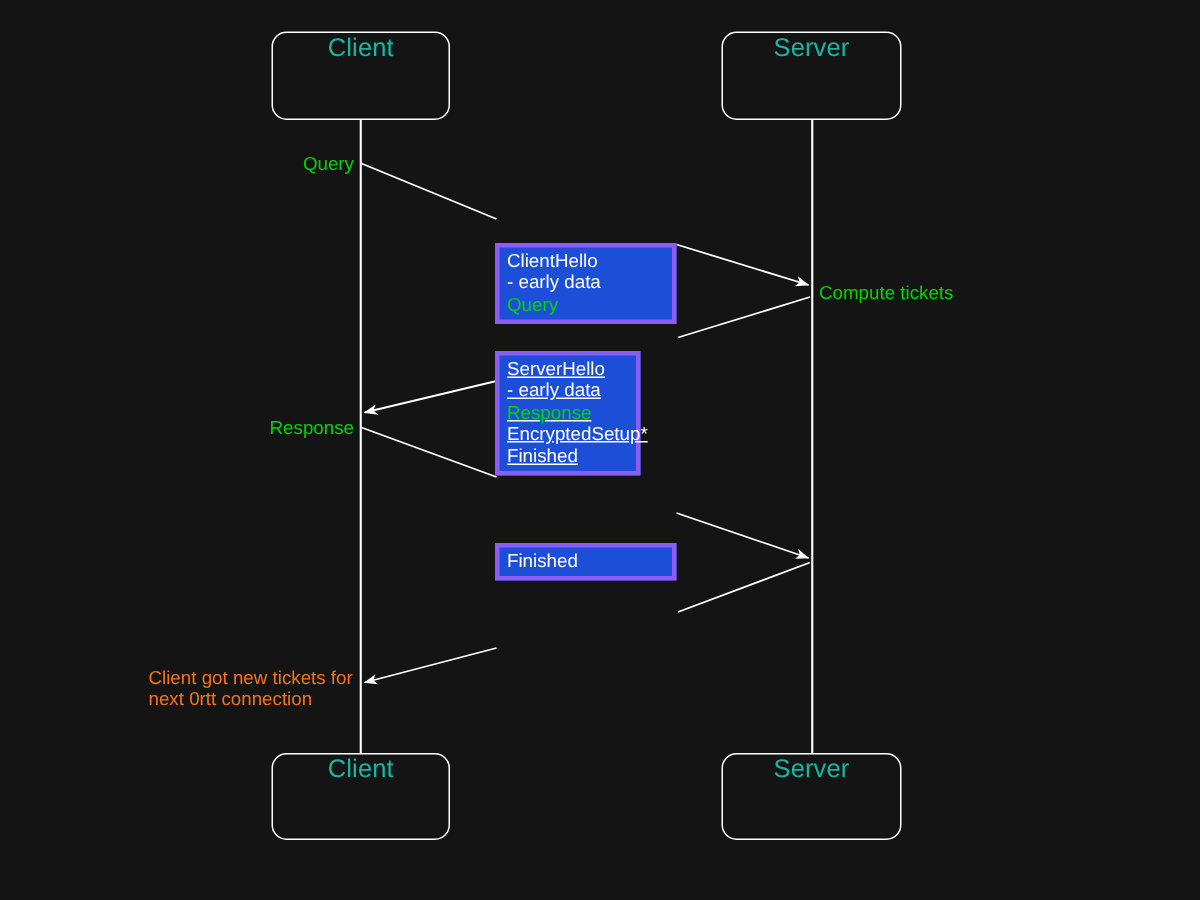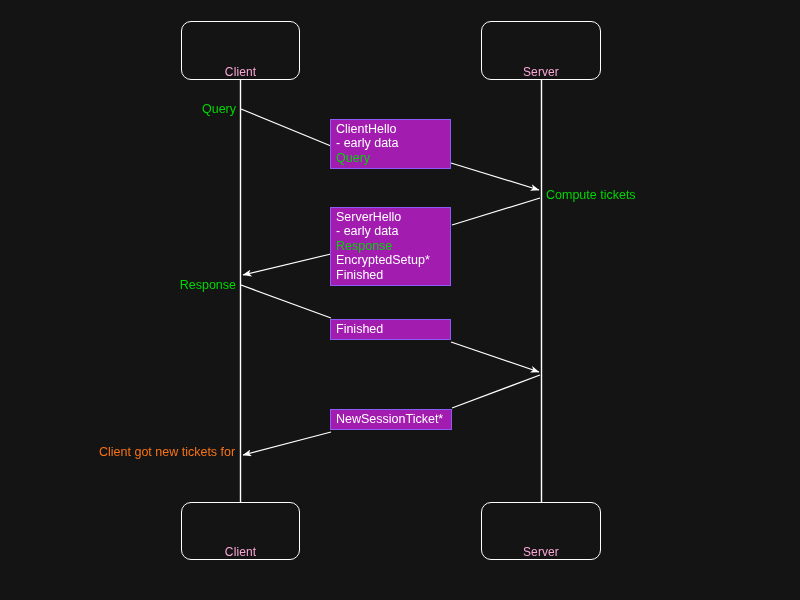--- a/index.html
+++ b/index.html
@@ -25,38 +25,39 @@
   }
 
   
   .actor-box {
     position: absolute;
     box-sizing: border-box;
     border: 1px solid #ffffff;
     border-radius: 10px;
     background: #141414;
     display: flex;
-    align-items: flex-end;
+    align-items: flex-start;
     justify-content: center;
-    color: #f9a8d4;
-    font-size: 12px;
+    color: #14b8a6;
+    font-size: 17px;
     letter-spacing: .1px;
   }
 
   
   .msg-box {
     position: absolute;
     box-sizing: border-box;
-    border: 1px solid #8b5cf6;
-    background: #a21caf;
+    border: 3px solid #8b5cf6;
+    background: #1d4ed8;
     padding: 2px 5px 3px 5px;
     color: #ffffff;
     font-size: 12.5px;
     line-height: 14.4px;
     white-space: nowrap;
+    margin-top: 43px;
   }
   .msg-line { display: block; }
   .msg-line.accent { color: #00d700; }
 
   
   .label {
     position: absolute;
     font-size: 12.5px;
     line-height: 14.4px;
     white-space: nowrap;
@@ -113,39 +114,37 @@
   <div class="actor-box" style="left:481px; top:502px; width:120px; height:58px;">
     <span>Server</span>
   </div>
 
   <div class="msg-box" style="left:330px; top:119px; width:121px;">
     <span class="msg-line">ClientHello</span>
     <span class="msg-line">- early data</span>
     <span class="msg-line accent">Query</span>
   </div>
 
-  <div class="msg-box" style="left:330px; top:207px; width:121px;">
+  <div class="msg-box" style="left:330px; top:191px; width:97px;text-decoration:underline;">
     <span class="msg-line">ServerHello</span>
     <span class="msg-line">- early data</span>
     <span class="msg-line accent">Response</span>
     <span class="msg-line">EncryptedSetup*</span>
     <span class="msg-line">Finished</span>
   </div>
 
   <div class="msg-box" style="left:330px; top:319px; width:121px;">
     <span class="msg-line">Finished</span>
   </div>
 
-  <div class="msg-box" style="left:330px; top:409px; width:122px;">
-    <span class="msg-line">NewSessionTicket*</span>
-  </div>
 
   <div class="label accent right-align" style="left:98px; top:102px; width:138px;">Query</div>
 
   <div class="label accent" style="left:546px; top:188px;">Compute tickets</div>
 
   <div class="label accent right-align" style="left:98px; top:278px; width:138px;">Response</div>
 
   <div class="label" style="left:99px; top:445px;">
     <span class="msg-line">Client got new tickets for</span>
+    <span class="msg-line">next 0rtt connection</span>
   </div>
 
 </div>
 
 </body></html>

